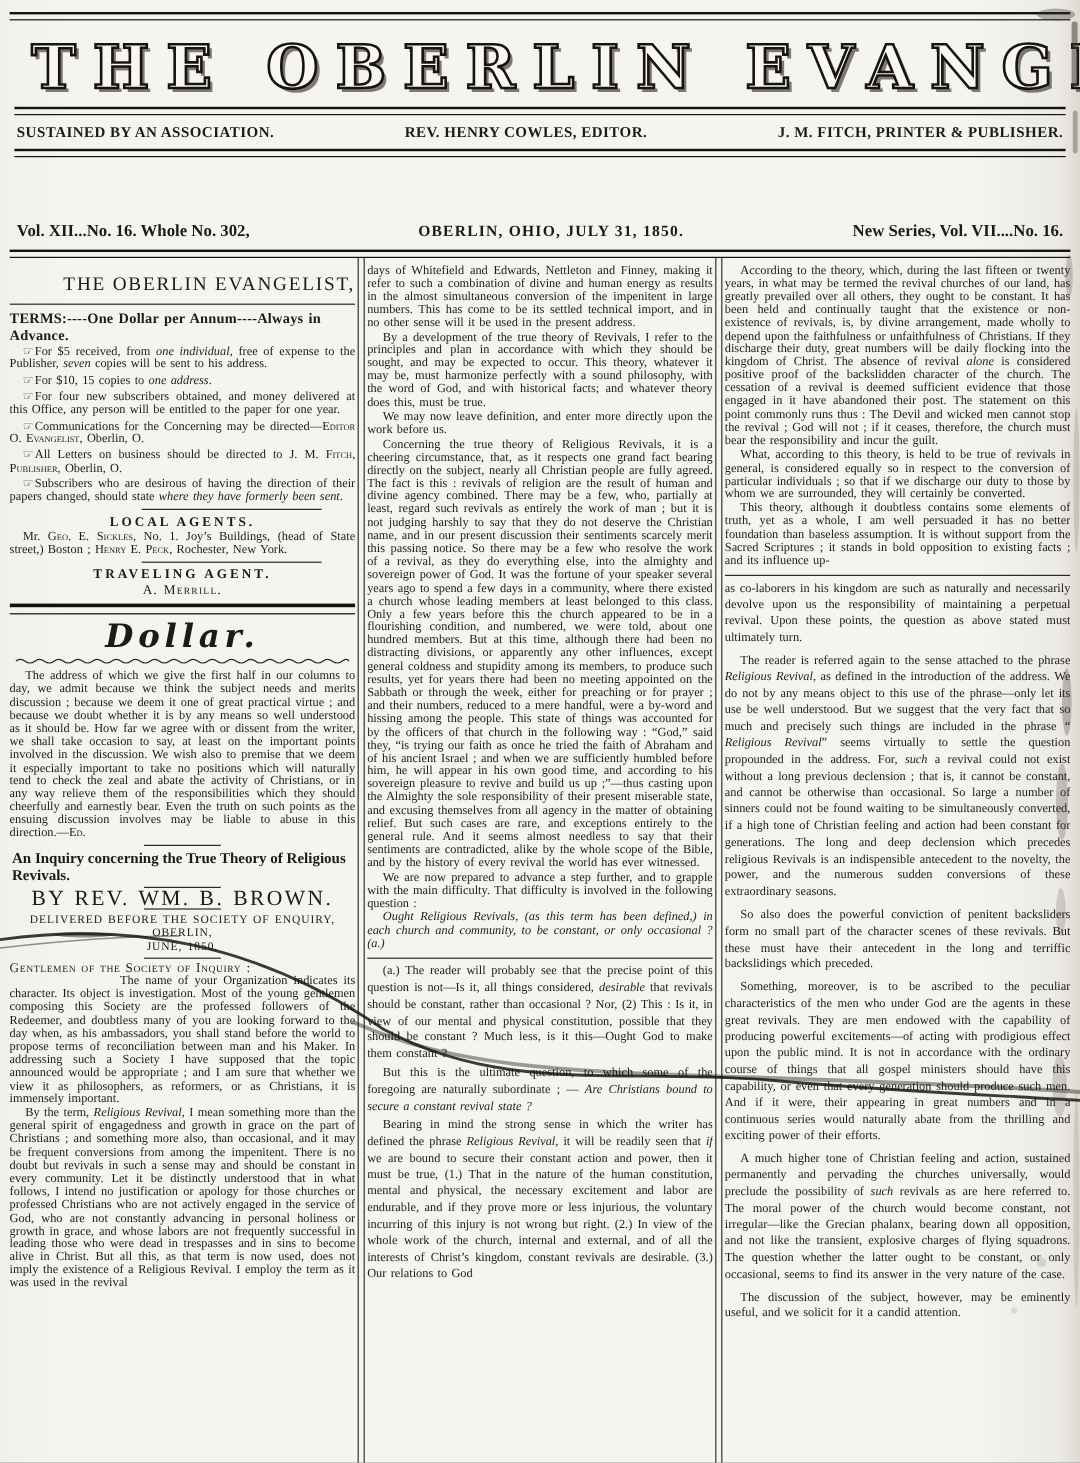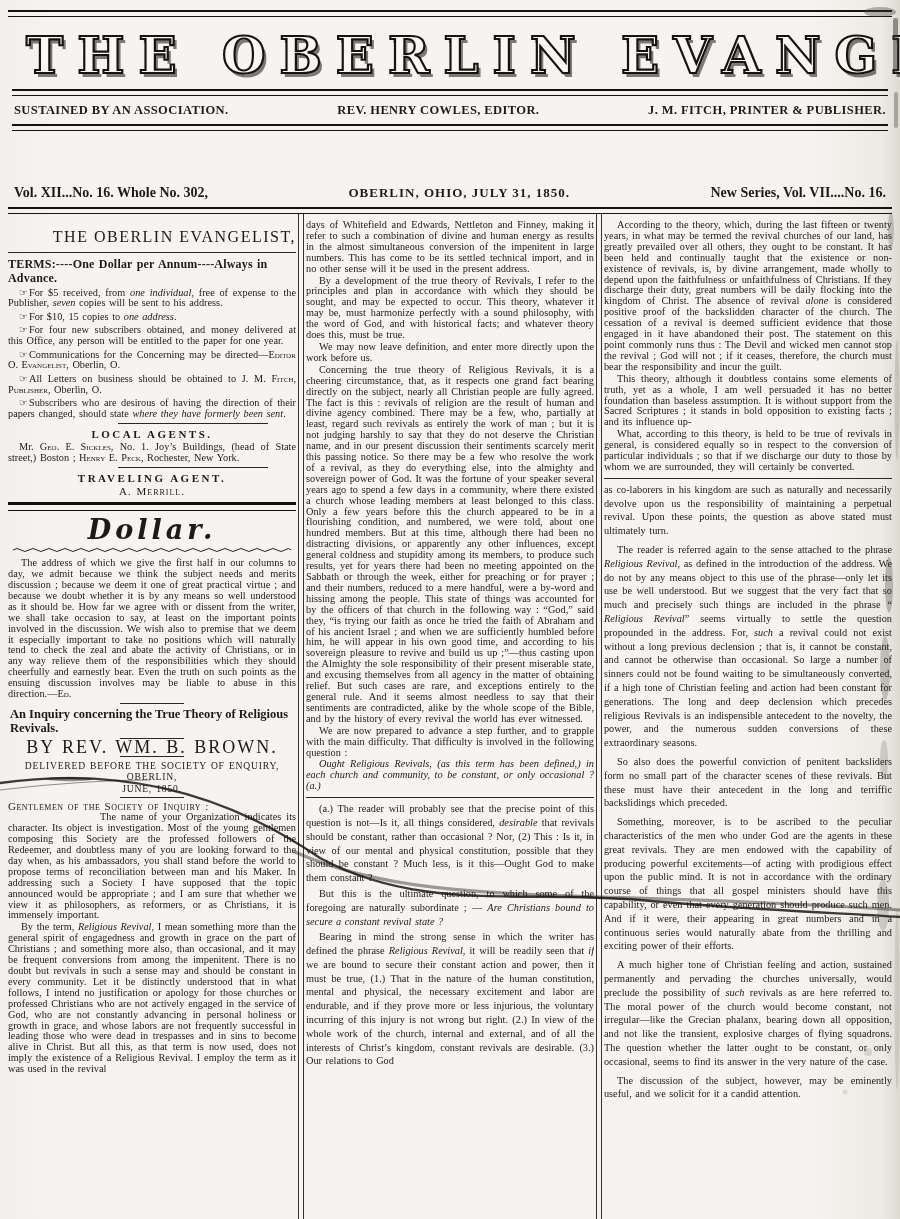--- a/index.html
+++ b/index.html
@@ -90,21 +90,21 @@
       <h2 class="prospectus-title">THE OBERLIN EVANGELIST,</h2>
       <p class="just noindent"></p>
 
       <div class="rule-1" style="margin:4px 0 2px 0;"></div>
 
       <p class="terms-head">TERMS:----One Dollar per Annum----Always in Advance.</p>
       <p class="just terms-item"><span class="manicule">☞</span><span><span>For $5 received, from </span><span class="seg-i">one individual</span><span>, free of expense to the Publisher, </span><span class="seg-i">seven</span><span> copies will be sent to his address.</span></span></p>
       <p class="just terms-item"><span class="manicule">☞</span><span><span>For $10, 15 copies to </span><span class="seg-i">one address</span><span>.</span></span></p>
       <p class="just terms-item"><span class="manicule">☞</span><span><span>For four new subscribers obtained, and money delivered at this Office, any person will be entitled to the paper for one year.</span></span></p>
       <p class="just terms-item"><span class="manicule">☞</span><span><span>Communications for the Concerning may be directed—</span><span class="seg-sc">Editor O. Evangelist</span><span>, Oberlin, O.</span></span></p>
-      <p class="just terms-item"><span class="manicule">☞</span><span><span>All Letters on business should be obtained to J. M. </span><span class="seg-sc">Fitch</span><span>, </span><span class="seg-sc">Publisher</span><span>, Oberlin, O.</span></span></p>
+      <p class="just terms-item"><span class="manicule">☞</span><span><span>All Letters on business should be directed to J. M. </span><span class="seg-sc">Fitch</span><span>, </span><span class="seg-sc">Publisher</span><span>, Oberlin, O.</span></span></p>
       <p class="just terms-item"><span class="manicule">☞</span><span><span>Subscribers who are desirous of having the direction of their papers changed, should state </span><span class="seg-i">where they have formerly been sent</span><span>.</span></span></p>
 
       <div class="rule-1 short-w"></div>
 
       <h3 class="center-head" style="font-variant:normal;">LOCAL AGENTS.</h3>
       <p class="just terms-item"><span>Mr. </span><span class="seg-sc">Geo. E. Sickles</span><span>, No. 1. Joy’s Buildings, (head of State street,) Boston ; </span><span class="seg-sc">Henry E. Peck</span><span>, Rochester, New York.</span></p>
 
       <div class="rule-1 short-w"></div>
 
       <h3 class="center-head" style="font-variant:normal;">TRAVELING AGENT.</h3>
@@ -152,22 +152,22 @@
         <p class="just indent"><span>(a.)  The reader will probably see that the precise point of this question is not—Is it, all things considered, </span><span class="seg-i">desirable</span><span> that revivals should be constant, rather than occasional ?  Nor, (2) This : Is it, in view of our mental and physical constitution, possible that they should be constant ?  Much less, is it this—Ought God to make them constant ?</span></p>
         <p class="just indent"><span>But this is the ultimate question, to which some of the foregoing are naturally subordinate ; — </span><span class="seg-i">Are Christians bound to secure a constant revival state ?</span></p>
         <p class="just indent"><span>Bearing in mind the strong sense in which the writer has defined the phrase </span><span class="seg-i">Religious Revival</span><span>, it will be readily seen that </span><span class="seg-i">if</span><span> we are bound to secure their constant action and power, then it must be true, (1.) That in the nature of the human constitution, mental and physical, the necessary excitement and labor are endurable, and if they prove more or less injurious, the voluntary incurring of this injury is not wrong but right.  (2.) In view of the whole work of the church, internal and external, and of all the interests of Christ’s kingdom, constant revivals are desirable.  (3.) Our relations to God</span></p>
       </div>
     </div>
 
     <div class="divider"></div>
 
     <div class="col">
       <p class="just indent"><span>According to the theory, which, during the last fifteen or twenty years, in what may be termed the revival churches of our land, has greatly prevailed over all others, they ought to be constant.  It has been held and continually taught that the existence or non-existence of revivals, is, by divine arrangement, made wholly to depend upon the faithfulness or unfaithfulness of Christians.  If they discharge their duty, great numbers will be daily flocking into the kingdom of Christ.  The absence of revival </span><span class="seg-i">alone</span><span> is considered positive proof of the backslidden character of the church.  The cessation of a revival is deemed sufficient evidence that those engaged in it have abandoned their post.  The statement on this point commonly runs thus : The Devil and wicked men cannot stop the revival ; God will not ;  if it ceases, therefore, the church must bear the responsibility and incur the guilt.</span></p>
+      <p class="just indent pgap"><span>What, according to this theory, is held to be true of revivals in general, is considered equally so in respect to the conversion of particular individuals ; so that if we discharge our duty to those by whom we are surrounded, they will certainly be converted.</span></p>
       <p class="just indent pgap"><span>This theory, although it doubtless contains some elements of truth, yet as a whole, I am well persuaded it has no better foundation than baseless assumption.  It is without support from the Sacred Scriptures ; it stands in bold opposition to existing facts ; and its influence up-</span></p>
-      <p class="just indent pgap"><span>What, according to this theory, is held to be true of revivals in general, is considered equally so in respect to the conversion of particular individuals ; so that if we discharge our duty to those by whom we are surrounded, they will certainly be converted.</span></p>
 
       <div class="fn-rule"></div>
 
       <div class="footnote fn3">
         <p class="just noindent"><span>as co-laborers in his kingdom are such as naturally and necessarily devolve upon us the responsibility of maintaining a perpetual revival.  Upon these points, the question as above stated must ultimately turn.</span></p>
         <p class="just indent"><span>The reader is referred again to the sense attached to the phrase </span><span class="seg-i">Religious Revival</span><span>, as defined in the introduction of the address.  We do not by any means object to this use of the phrase—only let its use be well understood.  But we suggest that the very fact that so much and precisely such things are included in the phrase “ </span><span class="seg-i">Religious Revival</span><span>” seems virtually to settle the question propounded in the address.  For, </span><span class="seg-i">such</span><span> a revival could not exist without a long previous declension ; that is, it cannot be constant, and cannot be otherwise than occasional.  So large a number of sinners could not be found waiting to be simultaneously converted, if a high tone of Christian feeling and action had been constant for generations.  The long and deep declension which precedes religious Revivals is an indispensible antecedent to the novelty, the power, and the numerous sudden conversions of these extraordinary seasons.</span></p>
         <p class="just indent"><span>So also does the powerful conviction of penitent backsliders form no small part of the character scenes of these revivals.  But these must have their antecedent in the long and terriffic backslidings which preceded.</span></p>
         <p class="just indent"><span>Something, moreover, is to be ascribed to the peculiar characteristics of the men who under God are the agents in these great revivals.  They are men endowed with the capability of producing powerful excitements—of acting with prodigious effect upon the public mind.  It is not in accordance with the ordinary course of things that all gospel ministers should have this capability, or even that every generation should produce such men.  And if it were, their appearing in great numbers and in a continuous series would naturally abate from the thrilling and exciting power of their efforts.</span></p>
         <p class="just indent"><span>A much higher tone of Christian feeling and action, sustained permanently and pervading the churches universally, would preclude the possibility of </span><span class="seg-i">such</span><span> revivals as are here referred to.  The moral power of the church would become constant, not irregular—like the Grecian phalanx, bearing down all opposition, and not like the transient, explosive charges of flying squadrons.  The question whether the latter ought to be constant, or only occasional, seems to find its answer in the very nature of the case.</span></p>
         <p class="just indent"><span>The discussion of the subject, however, may be eminently useful, and we solicit for it a candid attention.</span></p>

